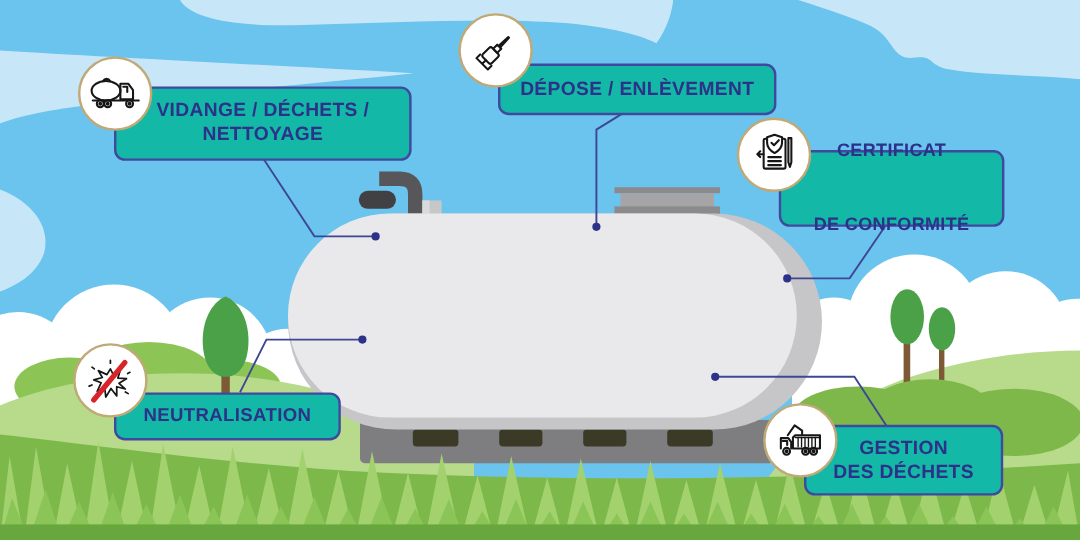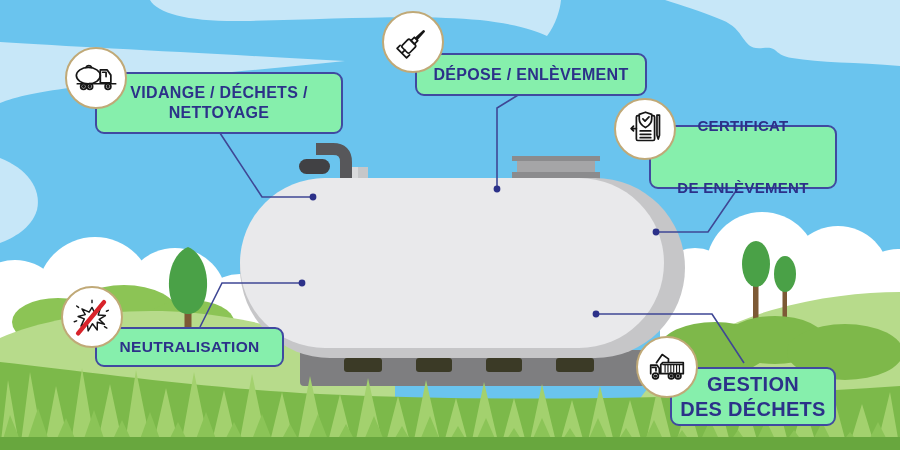--- a/index.html
+++ b/index.html
@@ -3,35 +3,35 @@
 <meta charset="utf-8">
 <style>
   html,body{margin:0;padding:0;background:#ffffff;}
   .stage{
     position:relative;width:900px;height:450px;overflow:hidden;
     font-family:"Liberation Sans",sans-serif;
   }
   .scene{position:absolute;left:0;top:0;z-index:1;}
   .connectors{position:absolute;left:0;top:0;z-index:2;pointer-events:none;}
   .callout-box{
-    position:absolute;z-index:3;background:#86efac;
+    position:absolute;z-index:3;background:#14b8a6;
     border:2px solid var(--box-border);border-radius:9px;
     display:flex;flex-direction:column;align-items:center;justify-content:center;
     text-align:center;color:var(--accent);font-weight:700;letter-spacing:.3px;line-height:1.22;
   }
   .badge{
     position:absolute;z-index:4;width:62px;height:62px;background:#ffffff;
     border:2.5px solid var(--circle-border);border-radius:50%;
     display:flex;align-items:center;justify-content:center;box-sizing:border-box;
   }
   #box-vidange{left:95px;top:72px;width:244px;height:58px;font-size:16px;}
   #box-depose{left:415px;top:53px;width:228px;height:39px;font-size:16px;}
   #box-certificat{left:649px;top:125px;width:184px;height:60px;font-size:15px;gap:44px;}
   #box-neutralisation{left:95px;top:327px;width:185px;height:36px;font-size:15.5px;text-align:center;}
-  #box-gestion{left:670px;top:367px;width:162px;height:55px;font-size:20px;}
+  #box-gestion{left:670px;top:354px;width:162px;height:55px;font-size:16px;}
   #badge-vidange{left:65px;top:47px;}
   #badge-depose{left:382px;top:11px;}
   #badge-certificat{left:614px;top:98px;}
   #badge-neutralisation{left:61px;top:286px;}
   #badge-gestion{left:636px;top:336px;}
   .icon{stroke:var(--icon-ink);fill:none;stroke-width:1.8;stroke-linecap:round;stroke-linejoin:round;}
 </style>
 </head>
 <body>
 
@@ -166,21 +166,21 @@
         <path d="M17,7.5 h14 M17,7.5 v4.5 M31,7.5 v4.5 M24,7.5 v4.5"></path>
         <rect x="18.5" y="12" width="11" height="11.5" rx="2"></rect>
         <path d="M21.5,23.5 h5 v5 h-5 z"></path>
         <path d="M23,28.5 L23.6,40 L24.4,40 L25,28.5"></path>
       </g>
     </svg>
   </div>
 
   <div class="callout-box" id="box-certificat">
     <span>CERTIFICAT</span>
-    <span>DE ENLÈVEMENT</span>
+    <span>DE CONFORMITÉ</span>
   </div>
   <div class="badge" id="badge-certificat">
     <svg class="icon" width="46" height="46" viewBox="0 0 48 48">
       <rect x="15" y="10" width="19" height="26" rx="1.5"></rect>
       <path d="M19,26 h11 M19,29.5 h11 M19,33 h11"></path>
       <path d="M24.5,6.5 l6.5,2.3 v4.7 c0,4.6 -3,7 -6.5,9 c-3.5,-2 -6.5,-4.4 -6.5,-9 v-4.7 z" fill="#ffffff"></path>
       <path d="M21.8,13.5 l2.2,2.2 l4.2,-4.4"></path>
       <path d="M36.5,9.5 h2.6 v21 l-1.3,4 l-1.3,-4 z"></path>
       <path d="M15,23.5 h-5.5 m0,0 l2.5,-2.5 m-2.5,2.5 l2.5,2.5"></path>
     </svg>

